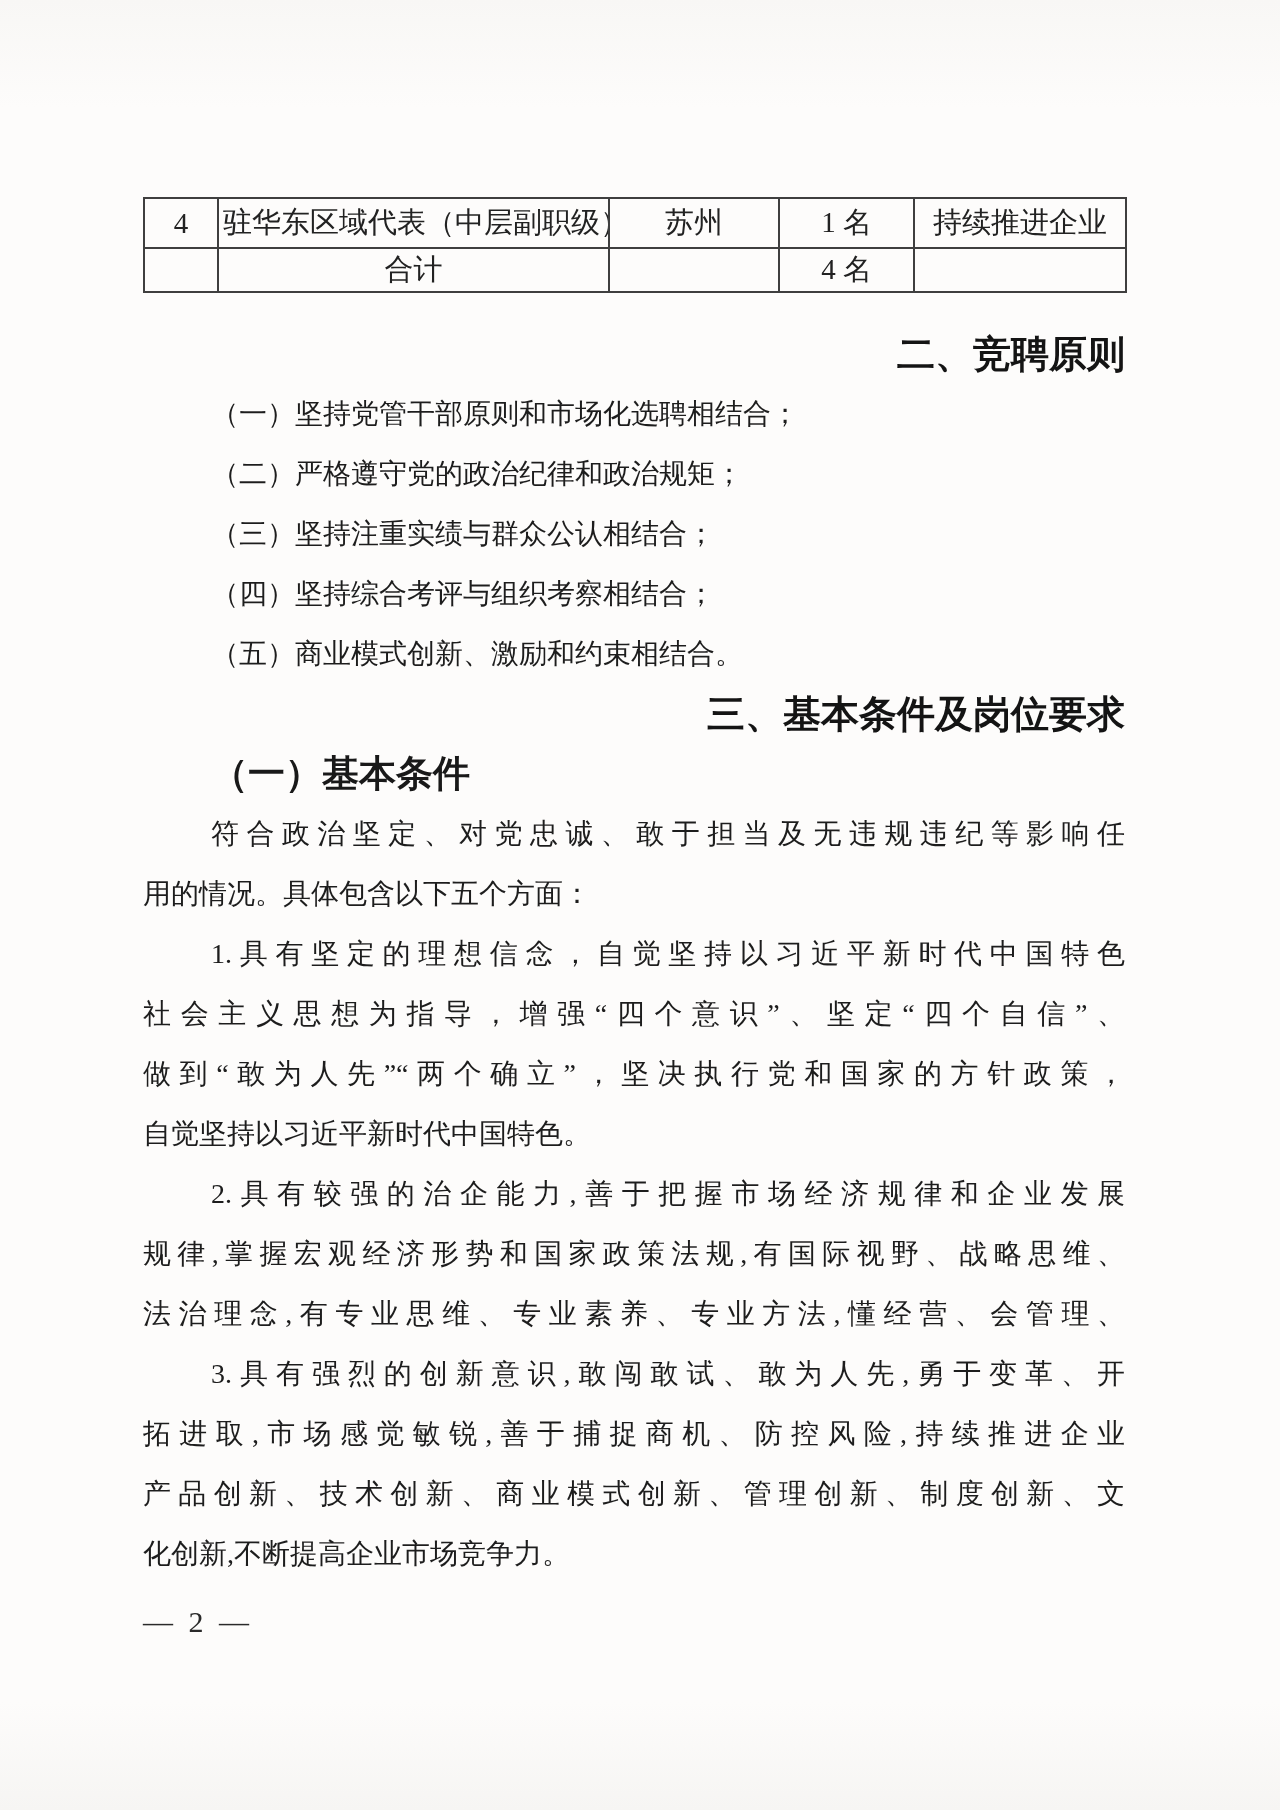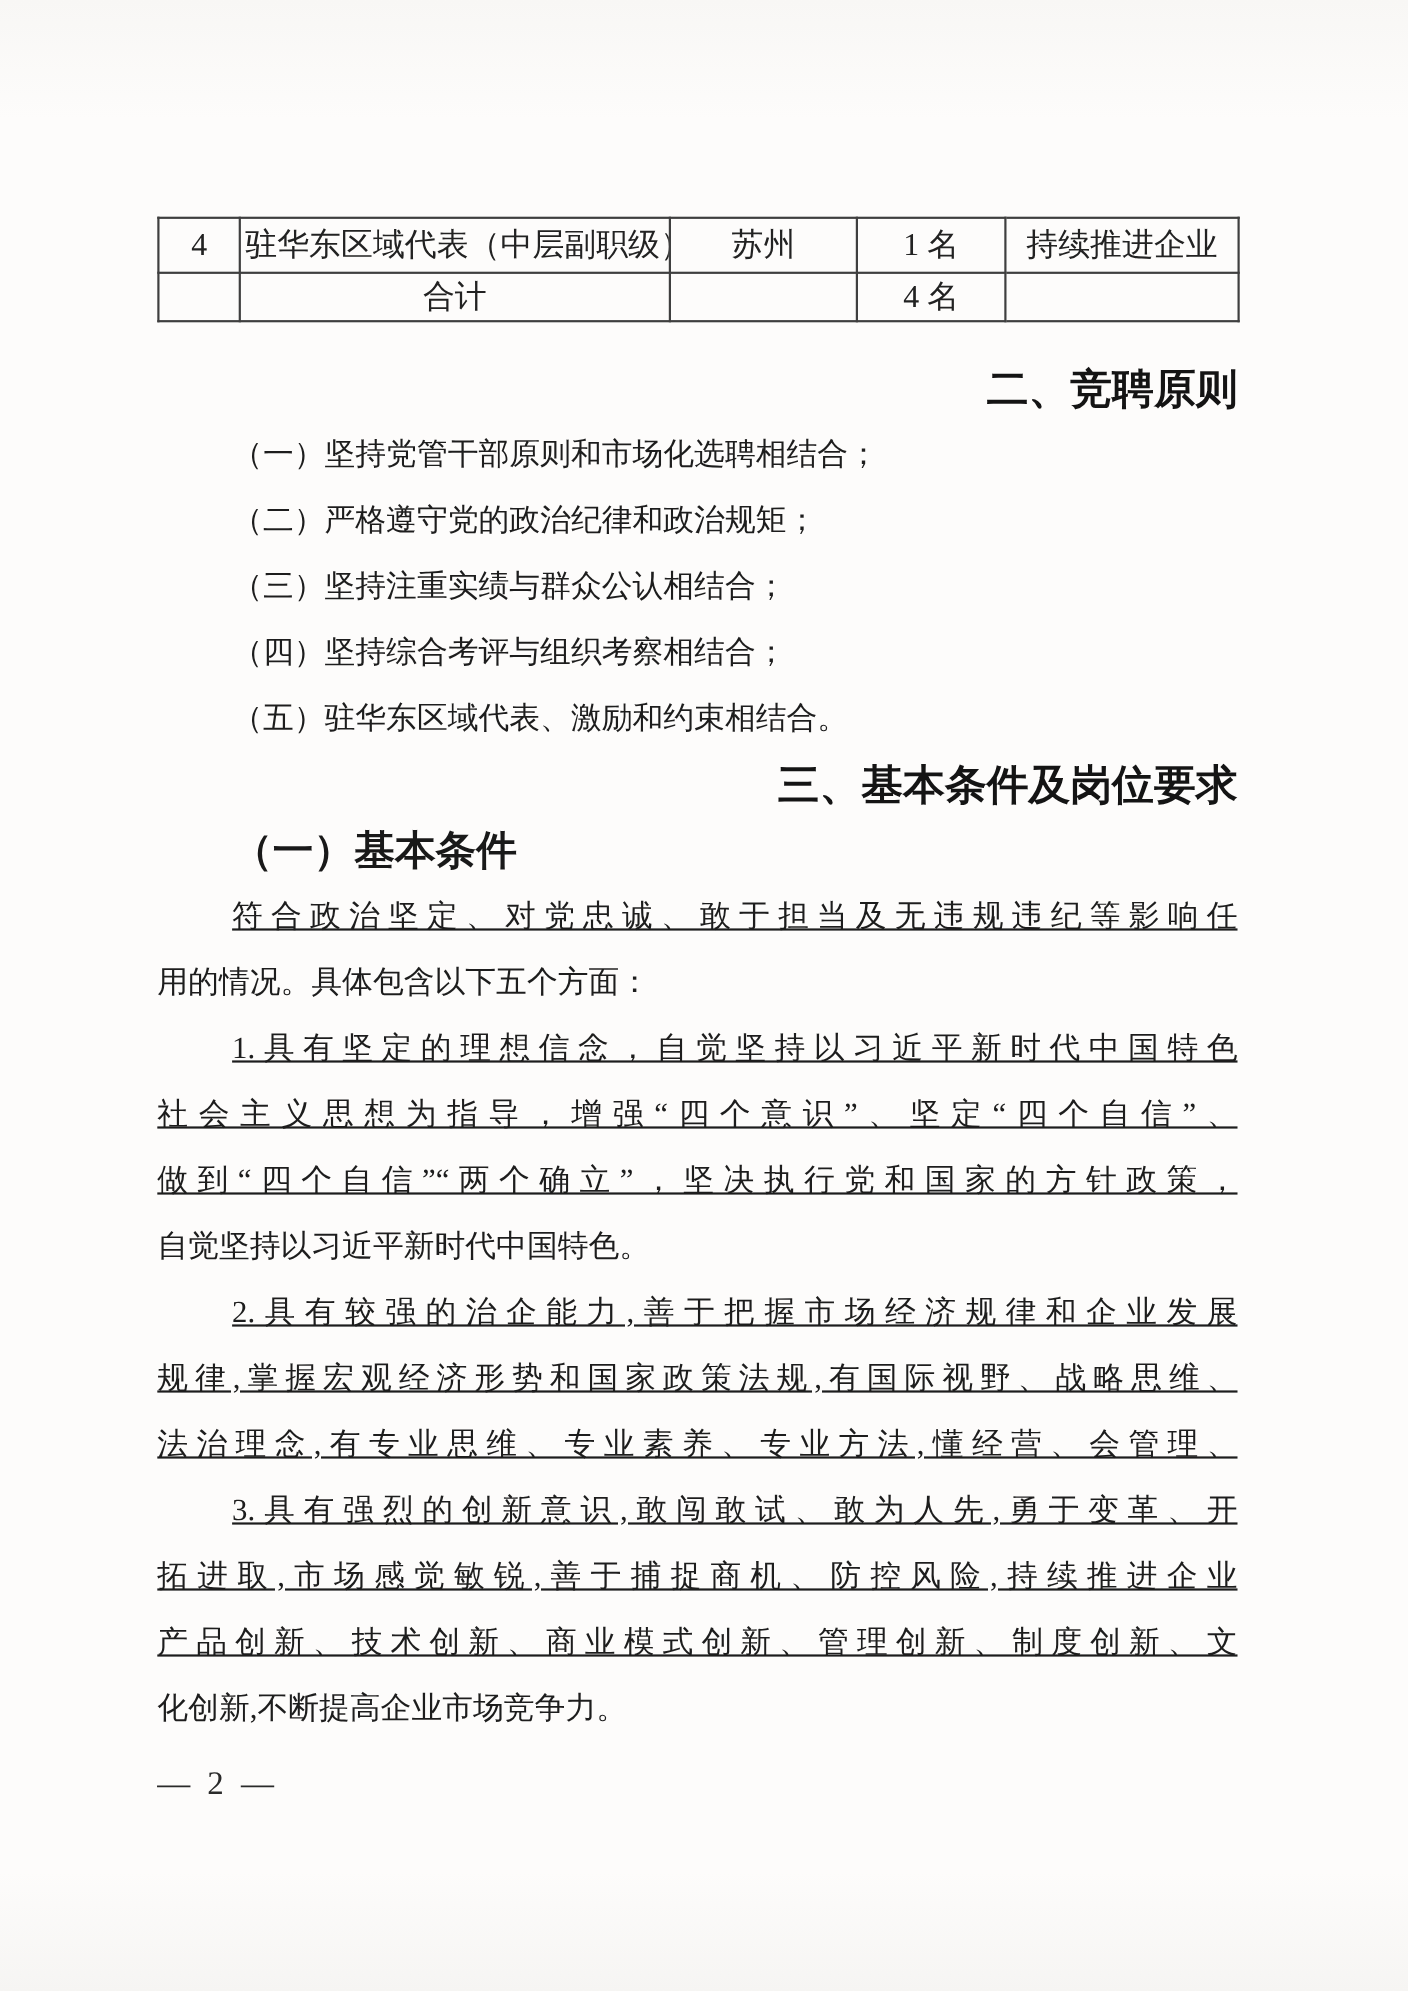--- a/index.html
+++ b/index.html
@@ -52,21 +52,20 @@
     height: 60px;
     line-height: 60px;
     font-size: 28px;
     white-space: nowrap;
     color: #1d1d1d;
   }
   .line.fill {
     white-space: normal;
     text-align: justify;
     text-align-last: justify;
-    text-decoration: underline;
   }
   .indent { padding-left: 68px; }
   .indent.fill { padding-left: 0; text-indent: 68px; }
   .heading {
     font-family: "Liberation Sans", sans-serif;
     font-weight: bold;
     font-size: 38px;
     color: #141414;
     text-align: right;
   }
@@ -118,31 +117,31 @@
     </table>
 
     <div class="flow">
 
       <div class="line heading indent">二、竞聘原则</div>
 
       <div class="line indent">（一）坚持党管干部原则和市场化选聘相结合；</div>
       <div class="line indent">（二）严格遵守党的政治纪律和政治规矩；</div>
       <div class="line indent">（三）坚持注重实绩与群众公认相结合；</div>
       <div class="line indent">（四）坚持综合考评与组织考察相结合；</div>
-      <div class="line indent">（五）驻华东区域代表、激励和约束相结合。</div>
+      <div class="line indent">（五）商业模式创新、激励和约束相结合。</div>
 
       <div class="line heading indent">三、基本条件及岗位要求</div>
       <div class="line subheading indent">（一）基本条件</div>
 
       <div class="line fill indent">符合政治坚定、对党忠诚、敢于担当及无违规违纪等影响任</div>
       <div class="line">用的情况。具体包含以下五个方面：</div>
 
       <div class="line fill indent">1.具有坚定的理想信念，自觉坚持以习近平新时代中国特色</div>
       <div class="line fill">社会主义思想为指导，增强“四个意识”、坚定“四个自信”、</div>
-      <div class="line fill">做到“四个自信”“两个确立”，坚决执行党和国家的方针政策，</div>
+      <div class="line fill">做到“敢为人先”“两个确立”，坚决执行党和国家的方针政策，</div>
       <div class="line">自觉坚持以习近平新时代中国特色。</div>
 
       <div class="line fill indent">2.具有较强的治企能力,善于把握市场经济规律和企业发展</div>
       <div class="line fill">规律,掌握宏观经济形势和国家政策法规,有国际视野、战略思维、</div>
       <div class="line fill">法治理念,有专业思维、专业素养、专业方法,懂经营、会管理、</div>
 
       <div class="line fill indent">3.具有强烈的创新意识,敢闯敢试、敢为人先,勇于变革、开</div>
       <div class="line fill">拓进取,市场感觉敏锐,善于捕捉商机、防控风险,持续推进企业</div>
       <div class="line fill">产品创新、技术创新、商业模式创新、管理创新、制度创新、文</div>
       <div class="line">化创新,不断提高企业市场竞争力。</div>

